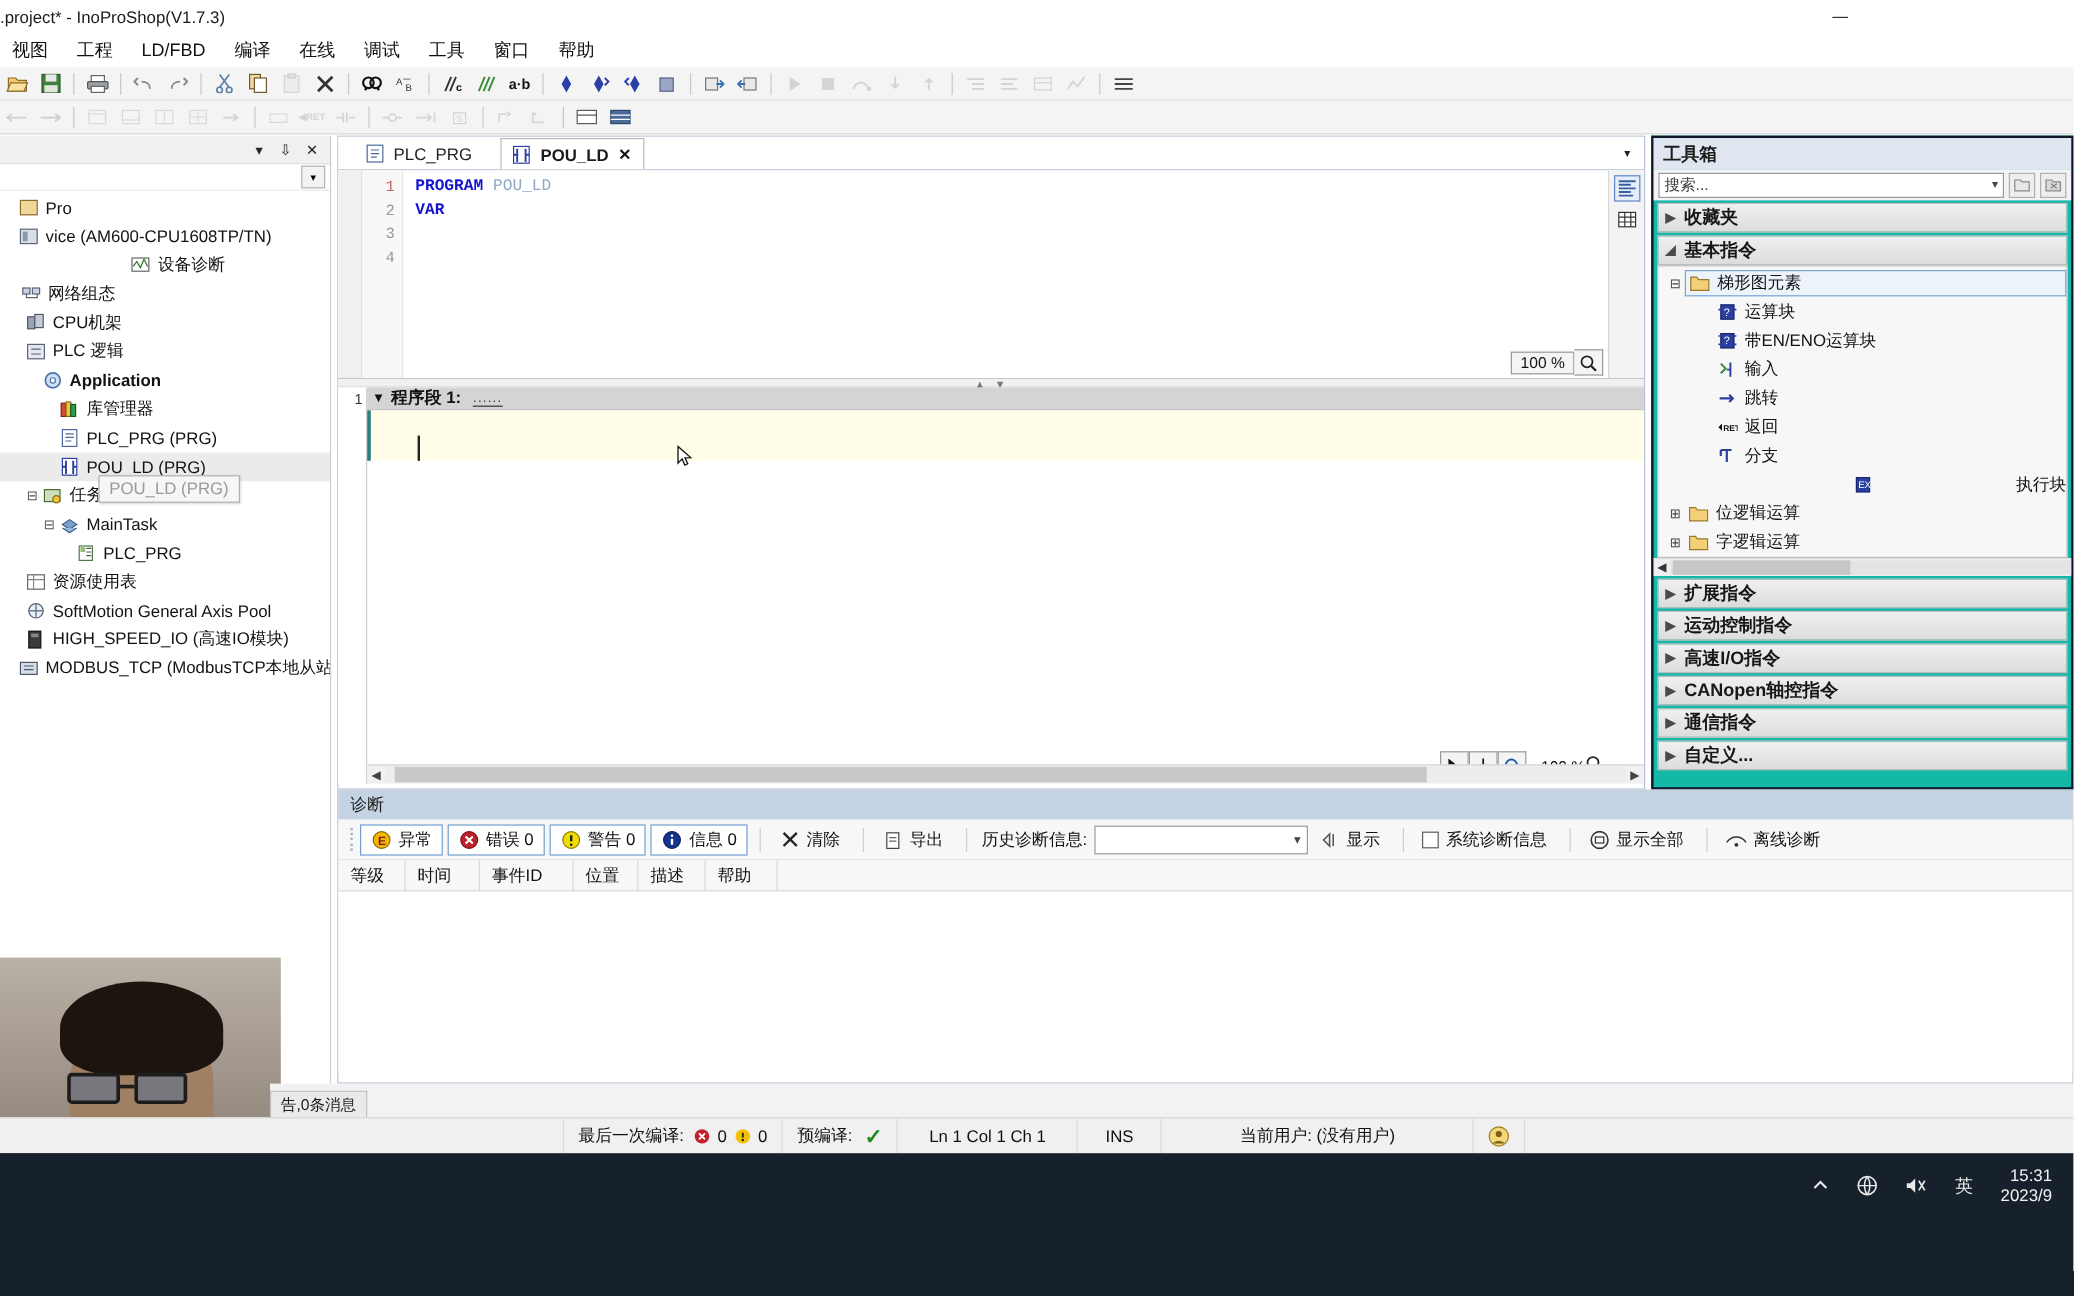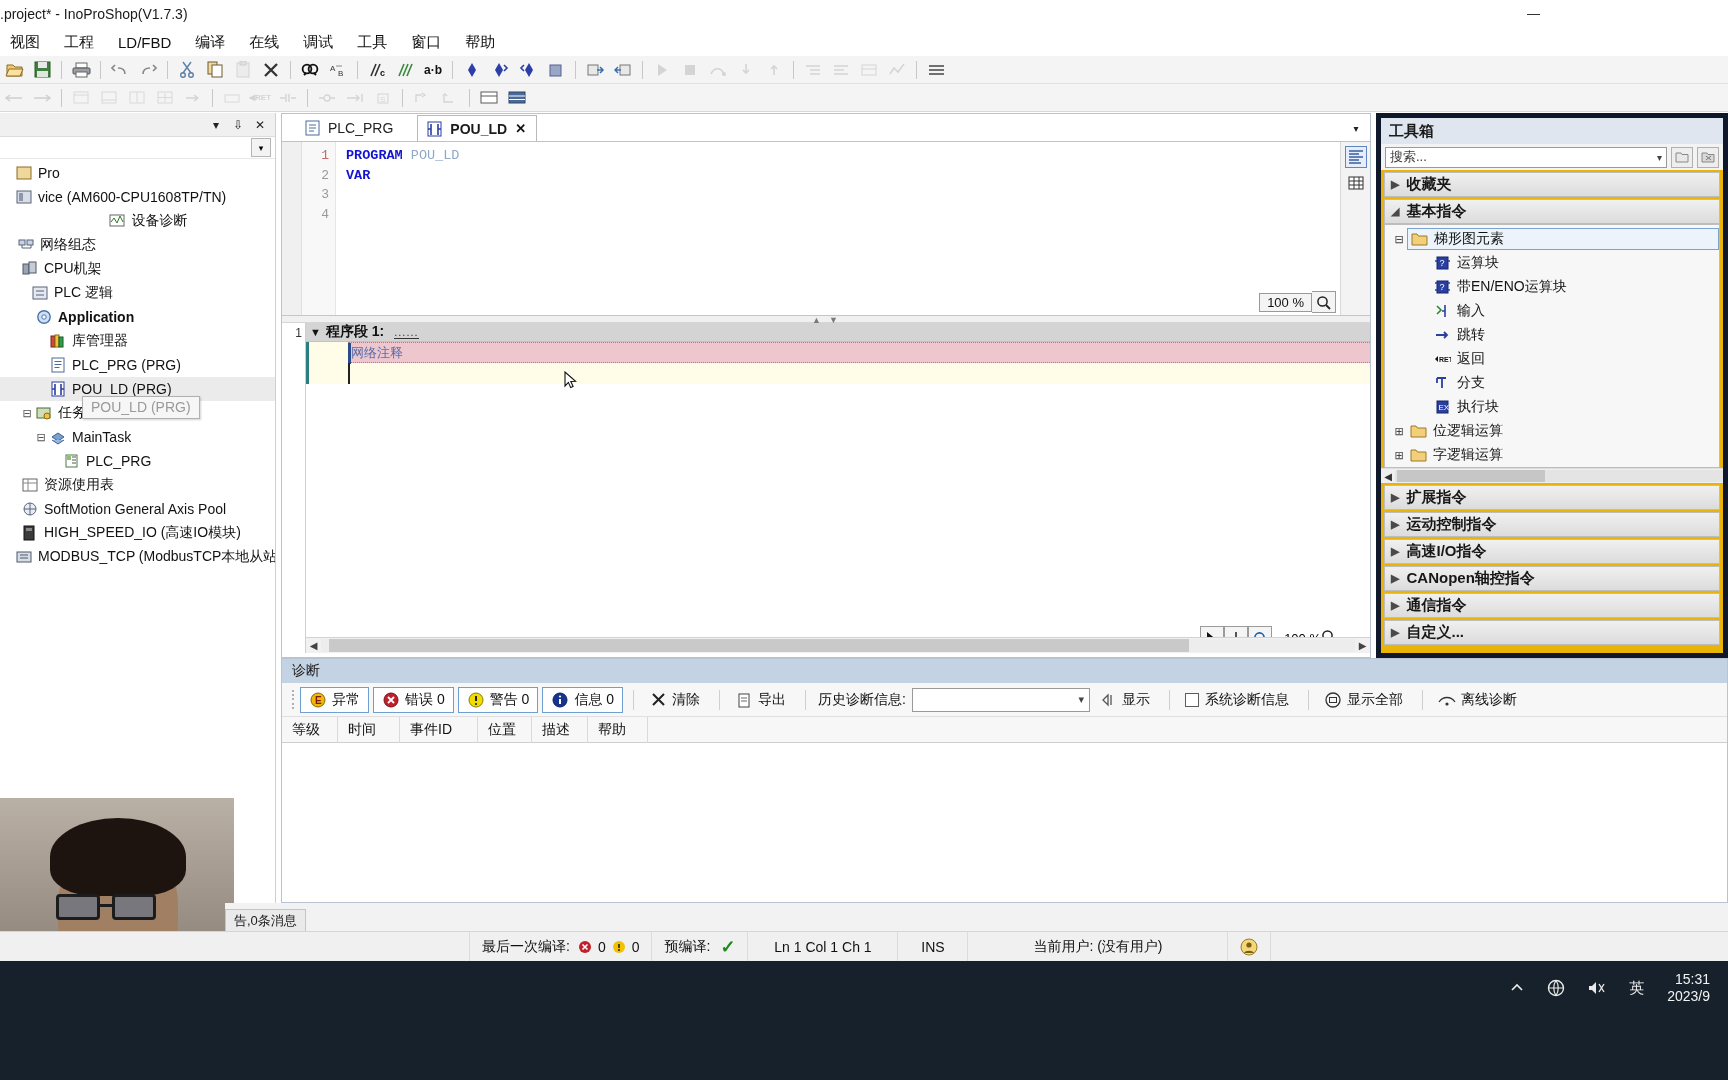--- a/index.html
+++ b/index.html
@@ -220,21 +220,21 @@
     position: absolute; left: 0; right: 0; bottom: 0; height: 16px;
     background: #f1f1f1; border-top: 1px solid #d2d2d2; display:flex; align-items:center;
   }
   .ld-hscroll .arw { width: 15px; text-align:center; font-size: 10px; color:#444; }
   .ld-hscroll .track { flex: 1; height: 13px; background: #ededed; position:relative; }
   .ld-hscroll .thumb { position:absolute; left: 8px; top: 0; width: 860px; height: 13px; background: #c9c9c9; }
 
   
   .toolbox {
     position: absolute; left: 1376px; top: 113px; width: 352px; height: 545px;
-    background: #eab308; border: 5px solid #0f172a;
+    background: #14b8a6; border: 2px solid #0f172a;
   }
   .tbx-title { height: 26px; background: #dfe6ef; display:flex; align-items:center;
     padding-left: 8px; font-size: 15px; font-weight: bold; color: #1b1b1b; }
   .tbx-search { height: 26px; display:flex; align-items:center; padding: 2px 4px; background:#f3f3f3;}
   .tbx-search .sfield {
     flex: 1; height: 21px; border: 1px solid #9a9a9a; background: #fff;
     display:flex; align-items:center; padding: 0 4px; font-size: 13px; color:#3a3a3a;
     justify-content: space-between;
   }
   .tbx-search .sfield .cv { font-size: 10px; color:#444; }
@@ -690,21 +690,21 @@
         <div class="tnode" style="padding-left: 6px;">
           <span class="texp"></span>
           <span class="ticon">
             <svg width="17" height="16">
               <rect x="1" y="3" width="6" height="10" fill="#9aa4b4" stroke="#4f5866"></rect>
               <rect x="7" y="1" width="7" height="11" fill="#c6ccd6" stroke="#4f5866"></rect>
             </svg>
           </span>
           <span class="tlbl">CPU机架</span>
         </div>
-        <div class="tnode" style="padding-left: 16px;">
+        <div class="tnode" style="padding-left: 6px;">
           <span class="texp"></span>
           <span class="ticon">
             <svg width="17" height="16">
               <rect x="1" y="2" width="14" height="12" fill="#e4e8ef" stroke="#5a6378"></rect>
               <path d="M4 6h8M4 10h8" stroke="#5a6378"></path>
             </svg>
           </span>
           <span class="tlbl">PLC 逻辑</span>
         </div>
         <div class="tnode bold" style="padding-left: 20px;">
@@ -905,24 +905,20 @@
       <div class="ld-gutter">
         <span>1</span>
       </div>
       <div class="ld-body">
         <div class="net-header">
           <span class="caret">▼</span>
           <span class="ntitle">程序段 1:</span>
           <span class="ndots">......</span>
         </div>
         <div class="net-body">
-          <div class="net-comment">
-            <span class="csel"></span>
-            <span class="ctext">网络注释</span>
-          </div>
           <div class="net-rail"></div>
         </div>
         <div class="cursor-arrow">
           <svg width="14" height="20">
               <path d="M1 1l0 14 3.4-3.6 2.3 5.2 2.4-1.1-2.3-5 4.8-0.2z" fill="#fff" stroke="#111" stroke-width="1.1"></path>
             </svg>
         </div>
 
         <div class="ld-tools">
           <div class="ltb">
@@ -1057,21 +1053,21 @@
         <div class="tbx-item" style="padding-left: 30px;">
           <span class="pm"></span>
           <span class="ic">
             <svg width="17" height="16">
               <path d="M3 3h9M8 3v10" stroke="#2b3fa0" fill="none" stroke-width="1.8"></path>
               <path d="M3 3v5" stroke="#2b3fa0" stroke-width="1.8"></path>
             </svg>
           </span>
           <span>分支</span>
         </div>
-        <div class="tbx-item" style="padding-left: 30px;">
+        <div class="tbx-item" style="padding-left: 30px; justify-content: space-between;">
           <span class="pm"></span>
           <span class="ic">
             <svg width="17" height="16">
               <rect x="3" y="2" width="11" height="12" fill="#2b3fa0" stroke="#17266b"></rect>
               <text x="4.5" y="11" font-size="8" fill="#fff">EX</text>
             </svg>
           </span>
           <span>执行块</span>
         </div>
         <div class="tbx-item folderrow" style="padding-left: 6px;">

